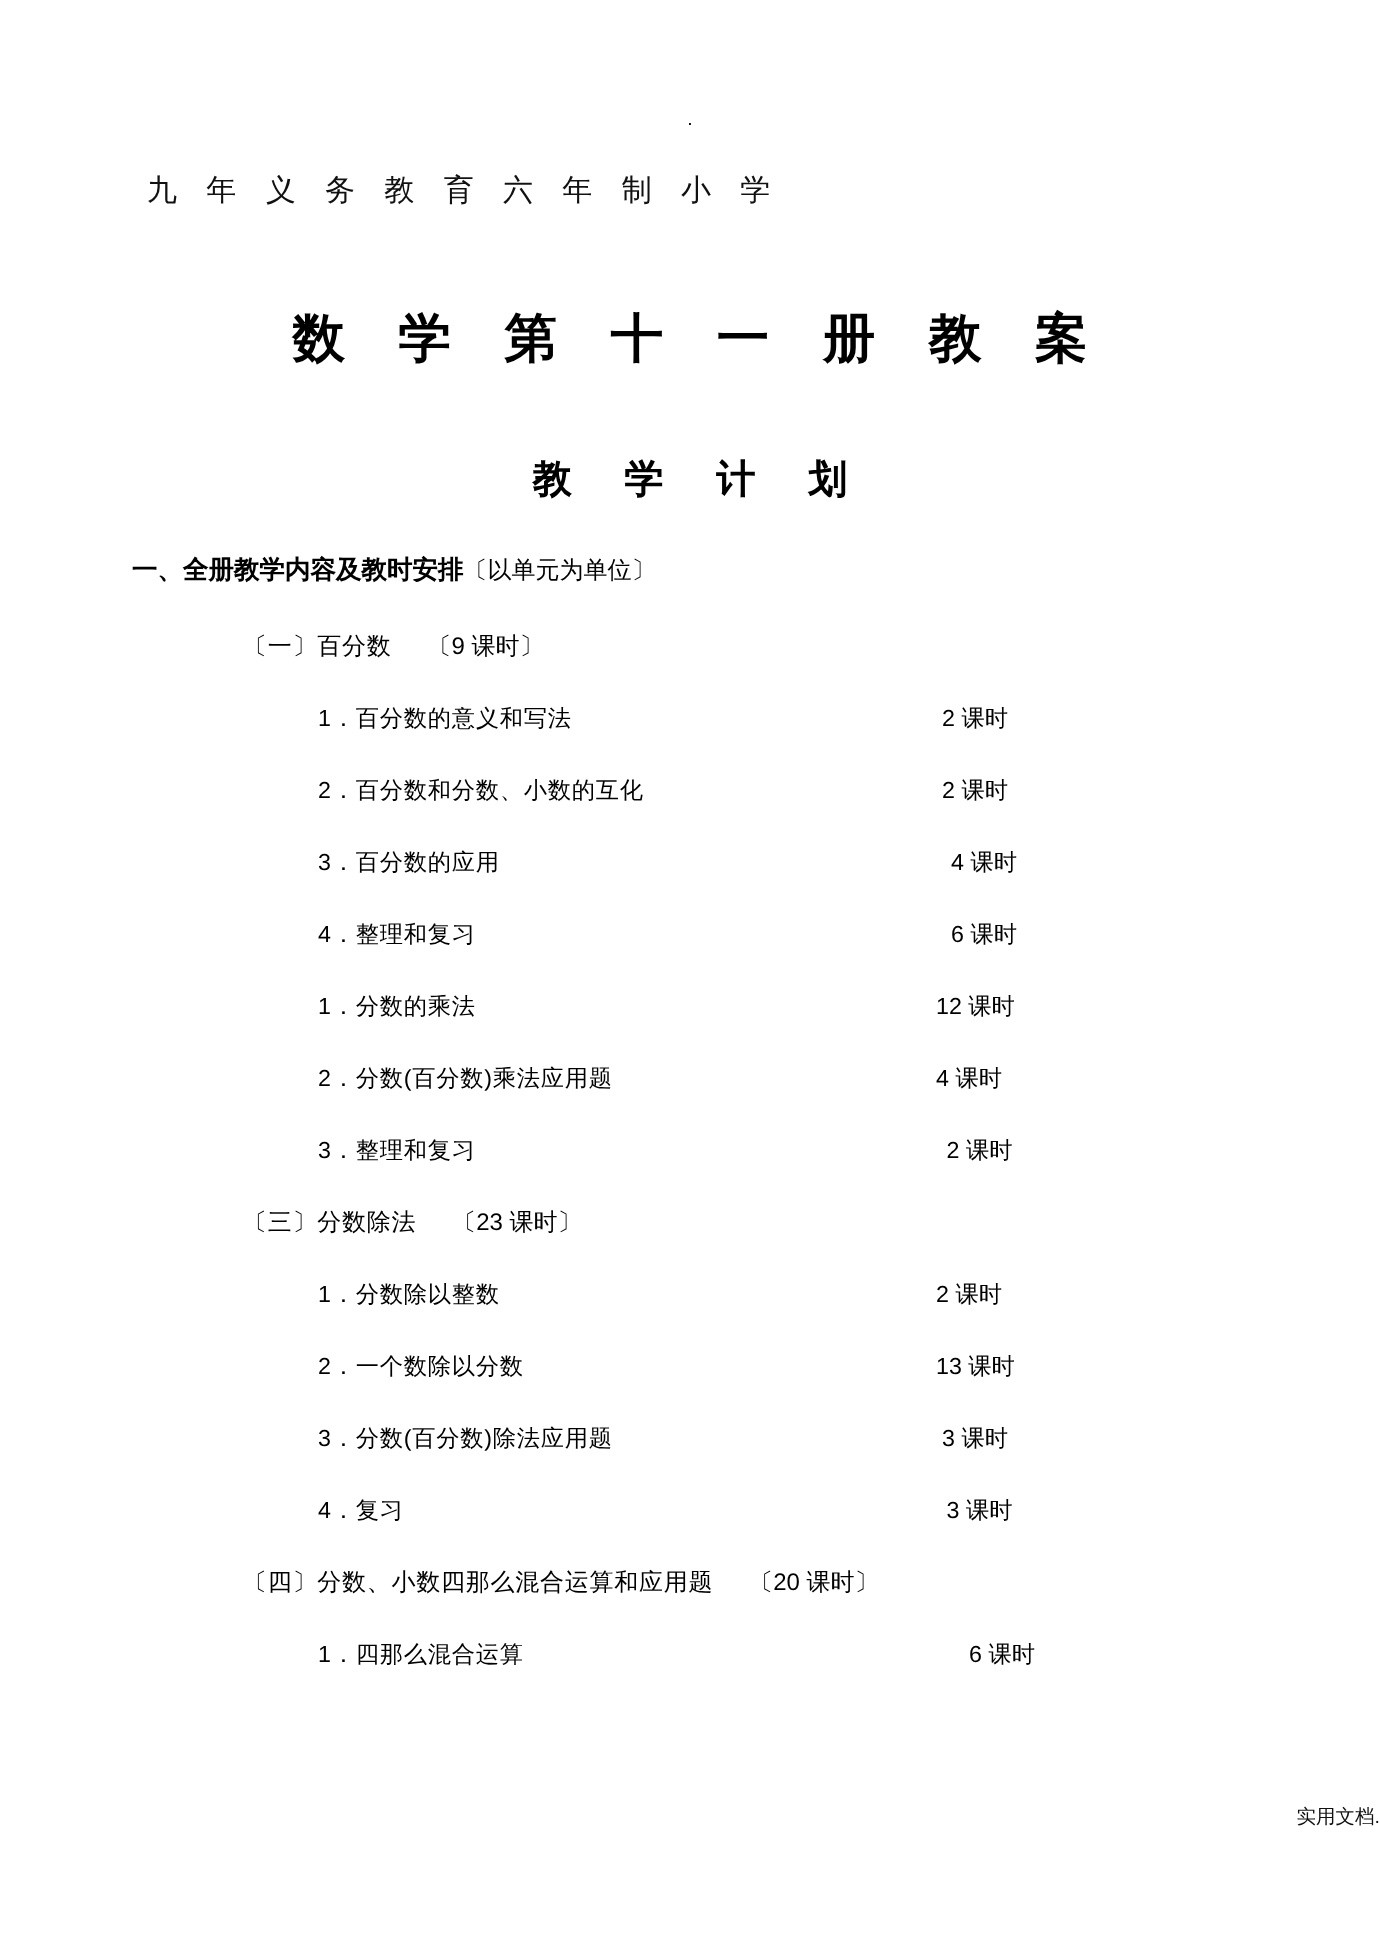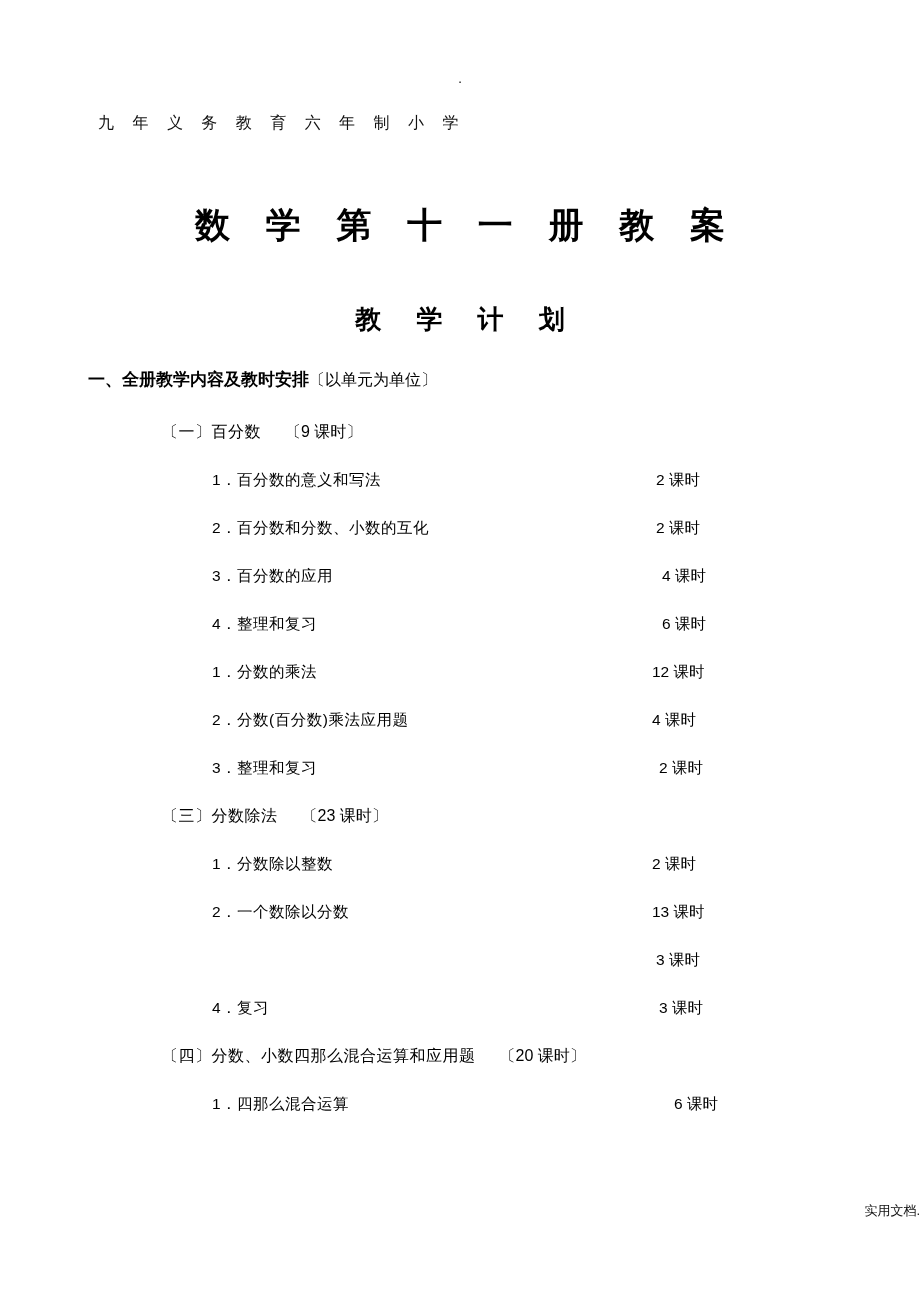--- a/index.html
+++ b/index.html
@@ -27,21 +27,21 @@
     width: 100%;
     text-align: center;
     font-size: 13px;
     line-height: 13px;
     color: #000;
   }
   .header-line {
     position: absolute;
     top: 113px;
     left: 98px;
-    font-size: 16px;
+    font-size: 20px;
     letter-spacing: 7px;
     color: #111;
     white-space: nowrap;
   }
   .doc-title {
     position: absolute;
     top: 202px;
     left: 0;
     width: 100%;
     text-align: center;
@@ -105,21 +105,20 @@
     white-space: nowrap;
   }
   .item-label {
     position: absolute;
     left: 196px;
     letter-spacing: 0.5px;
   }
   .item-hours {
     position: absolute;
     text-align: left;
-    margin-left: 28px;
   }
   .footer {
     position: absolute;
     bottom: 82px;
     left: 0;
     width: 100%;
     text-align: right;
     font-size: 13px;
     color: #111;
   }
@@ -174,20 +173,21 @@
       <div class="unit-title"><span class="uname">〔三〕分数除法</span><span class="uhours">〔23 课时〕</span></div>
       <div class="item-row">
         <span class="item-label">1．分数除以整数</span>
         <span class="item-hours" style="left: 608px;">2 课时</span>
       </div>
       <div class="item-row">
         <span class="item-label">2．一个数除以分数</span>
         <span class="item-hours" style="left: 608px;">13 课时</span>
       </div>
       <div class="item-row">
+        <span class="item-label">3．分数(百分数)除法应用题</span>
         <span class="item-hours" style="left: 612px;">3 课时</span>
       </div>
       <div class="item-row">
         <span class="item-label">4．复习</span>
         <span class="item-hours" style="left: 615px;">3 课时</span>
       </div>
       <div class="unit-title"><span class="uname">〔四〕分数、小数四那么混合运算和应用题</span><span class="uhours">〔20 课时〕</span></div>
       <div class="item-row">
         <span class="item-label">1．四那么混合运算</span>
         <span class="item-hours" style="left: 630px;">6 课时</span>

